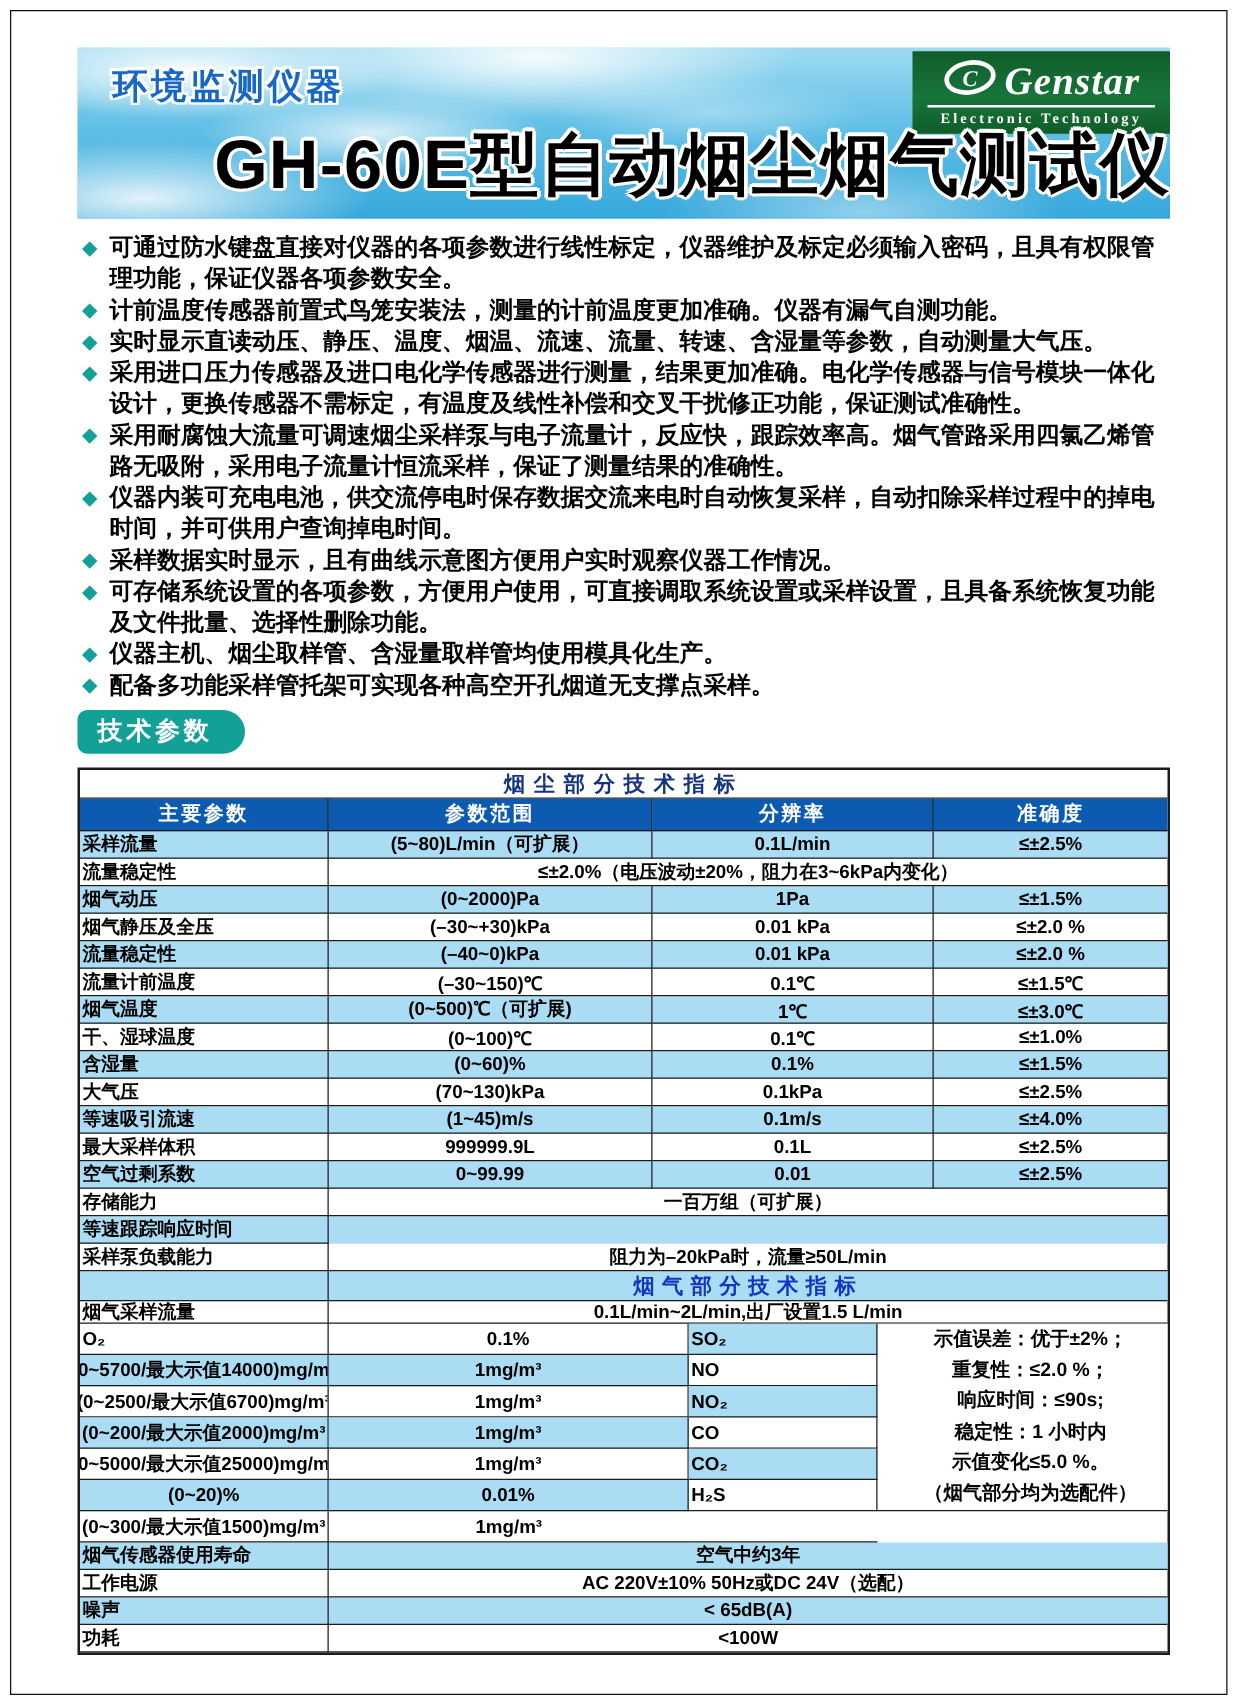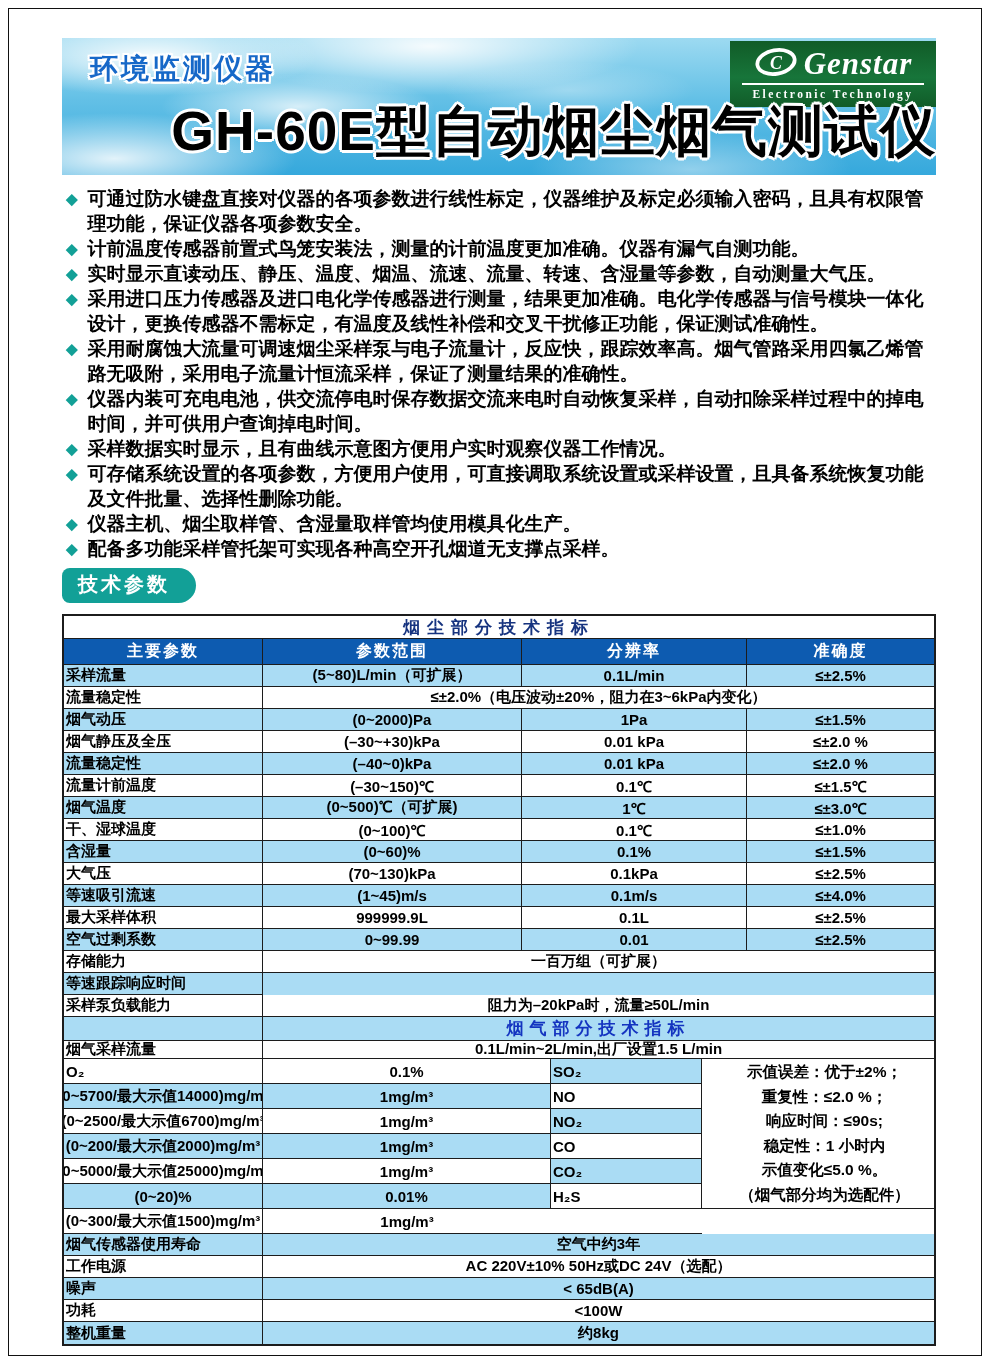--- a/index.html
+++ b/index.html
@@ -293,18 +293,14 @@
         <div class="cell last">AC 220V±10% 50Hz或DC 24V（选配）</div>
       </div>
       <div class="trow g2 bottom blue">
         <div class="cell name">噪声</div>
         <div class="cell last">&lt; 65dB(A)</div>
       </div>
       <div class="trow g2 bottom">
         <div class="cell name">功耗</div>
         <div class="cell last">&lt;100W</div>
       </div>
-      <div class="trow g2 bottom blue">
-        <div class="cell name nob">整机重量</div>
-        <div class="cell last nob">约8kg</div>
-      </div>
     </div>
 </div>
 
 </body></html>

